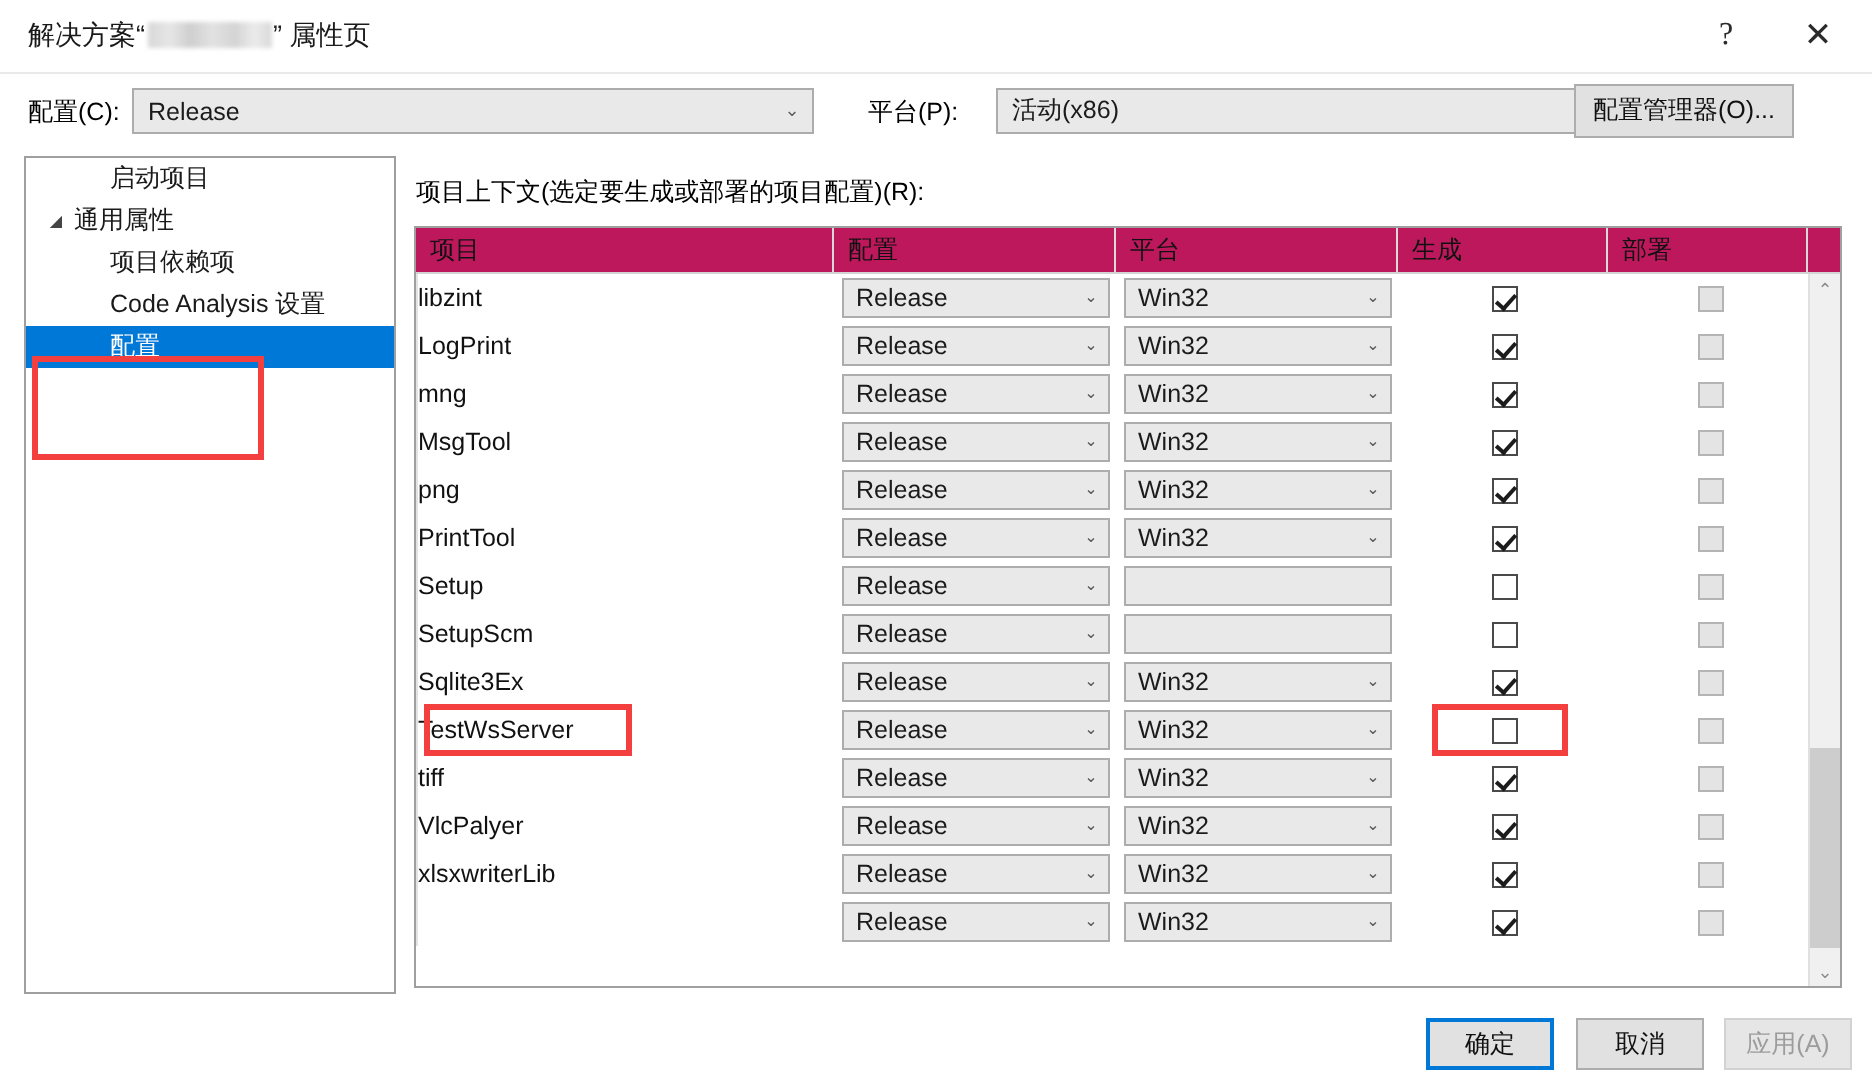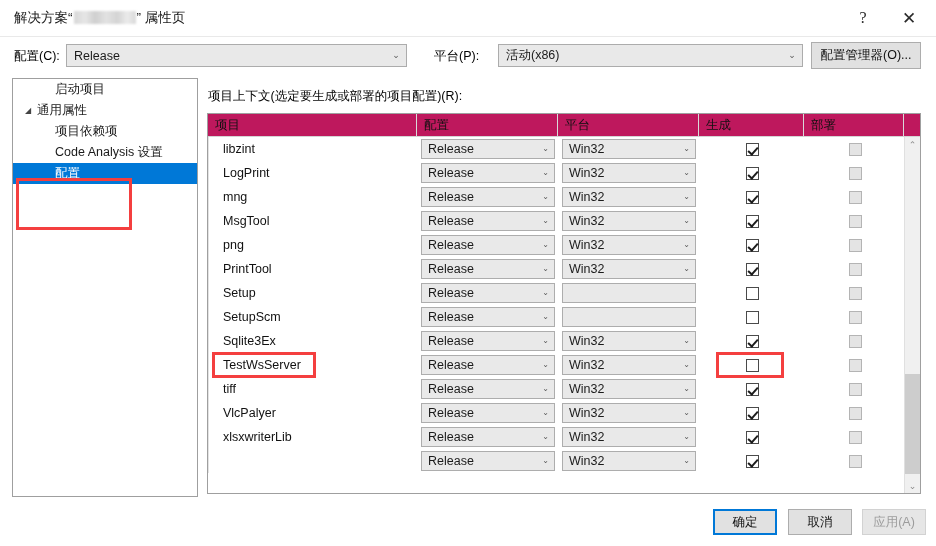--- a/index.html
+++ b/index.html
@@ -58,21 +58,21 @@
   }
   #combo-config{left:66px;top:44px;width:341px;}
   #combo-platform{left:498px;top:44px;width:305px;}
   .btn{
     background:#e1e1e1;border:1px solid #adadad;
     font-size:12.5px;color:#111;
     display:flex;align-items:center;justify-content:center;
     box-sizing:border-box;
     white-space:nowrap;
   }
-  #btn-cfgmgr{position:absolute;left:811px;top:42px;width:110px;height:27px;}
+  #btn-cfgmgr{position:absolute;left:787px;top:42px;width:110px;height:27px;}
   
   .treepanel{
     position:absolute;left:12px;top:78px;width:186px;height:419px;
     background:#ffffff;border:1px solid #9f9f9f;box-sizing:border-box;
     overflow:hidden;
   }
   .tnode{
     position:relative;height:21px;line-height:21px;
     font-size:12.5px;color:#1a1a1a;white-space:nowrap;
   }
@@ -107,21 +107,21 @@
   .hc-deploy{left:596px;width:100px;border-right:none;}
   .rows{
     position:absolute;left:0;top:23px;width:696px;
   }
   .row{
     position:relative;height:24px;
     border-left:1px solid #e3e3e3;
     box-sizing:border-box;
   }
   .cell{position:absolute;top:0;height:24px;display:flex;align-items:center;}
-  .c-item{left:0;width:209px;padding-left:14px;font-size:12.5px;color:#111;white-space:nowrap;}
+  .c-item{left:0;width:209px;padding-left:0;font-size:12.5px;color:#111;white-space:nowrap;}
   .c-config{left:209px;width:141px;}
   .c-plat{left:350px;width:141px;}
   .c-build{left:491px;width:105px;justify-content:center;}
   .c-deploy{left:596px;width:100px;justify-content:center;}
   .minicombo{
     width:134px;height:20px;margin-left:3px;
     background:#e9e9e9;border:1px solid #adadad;box-sizing:border-box;
     display:flex;align-items:center;font-size:12.5px;color:#1b1b1b;
   }
   .minicombo .mc-text{padding-left:6px;flex:1;white-space:nowrap;overflow:hidden;}

